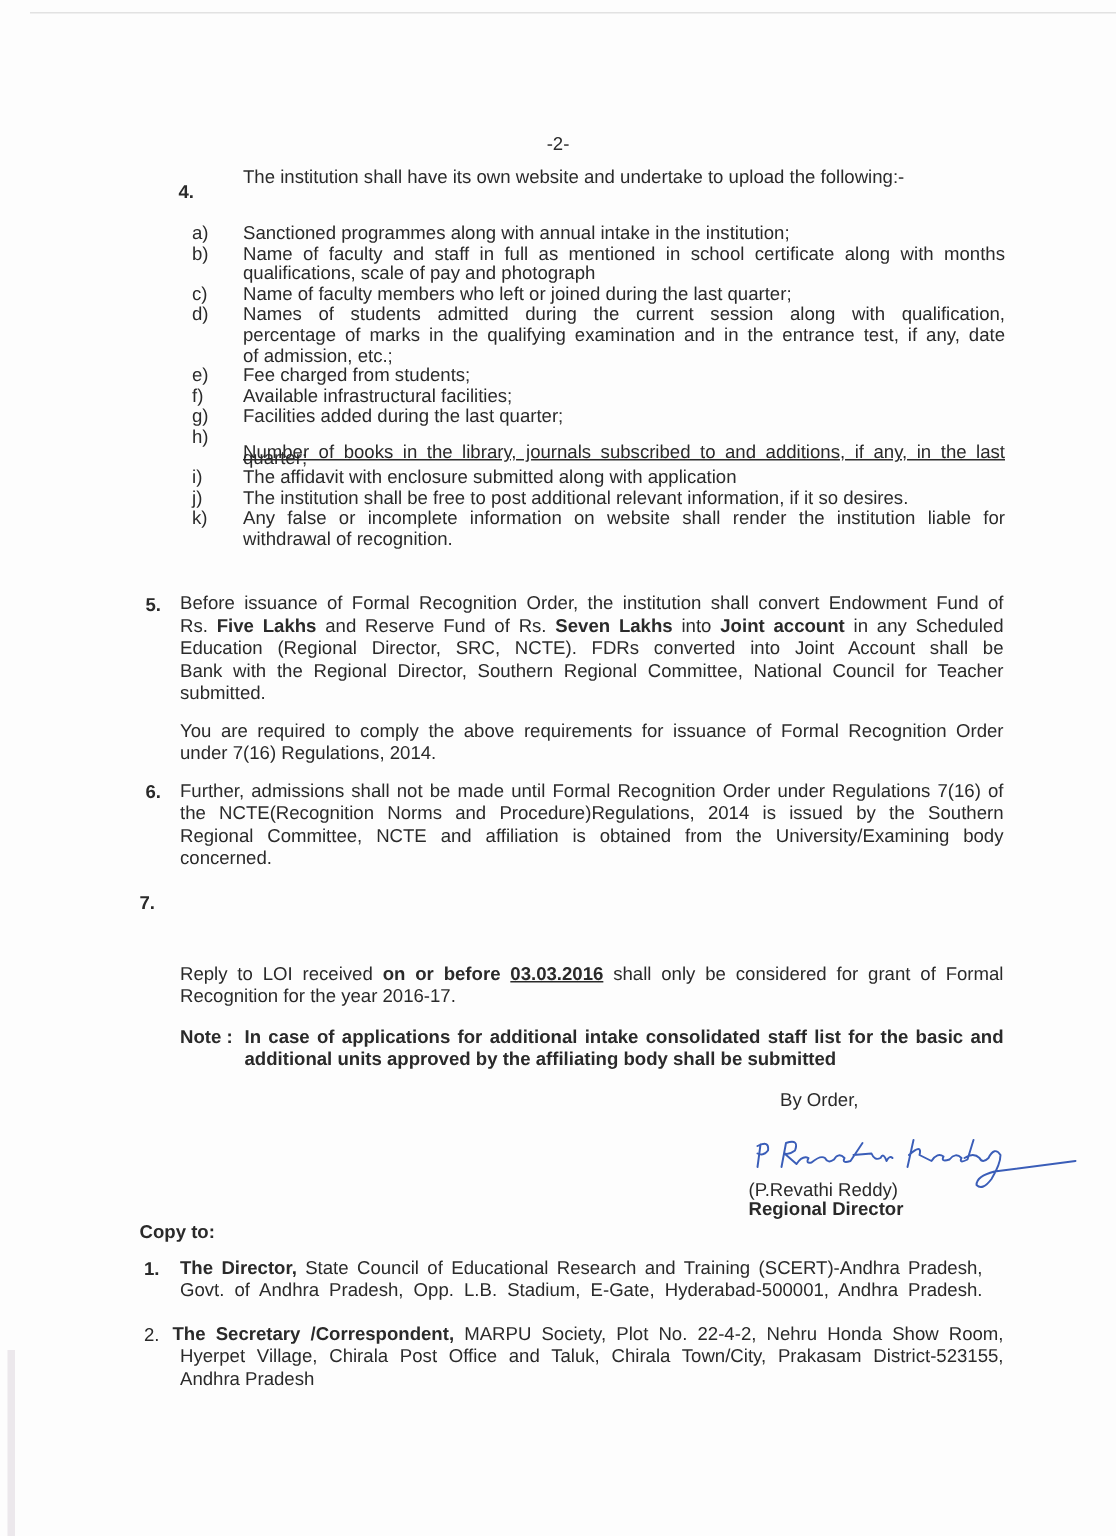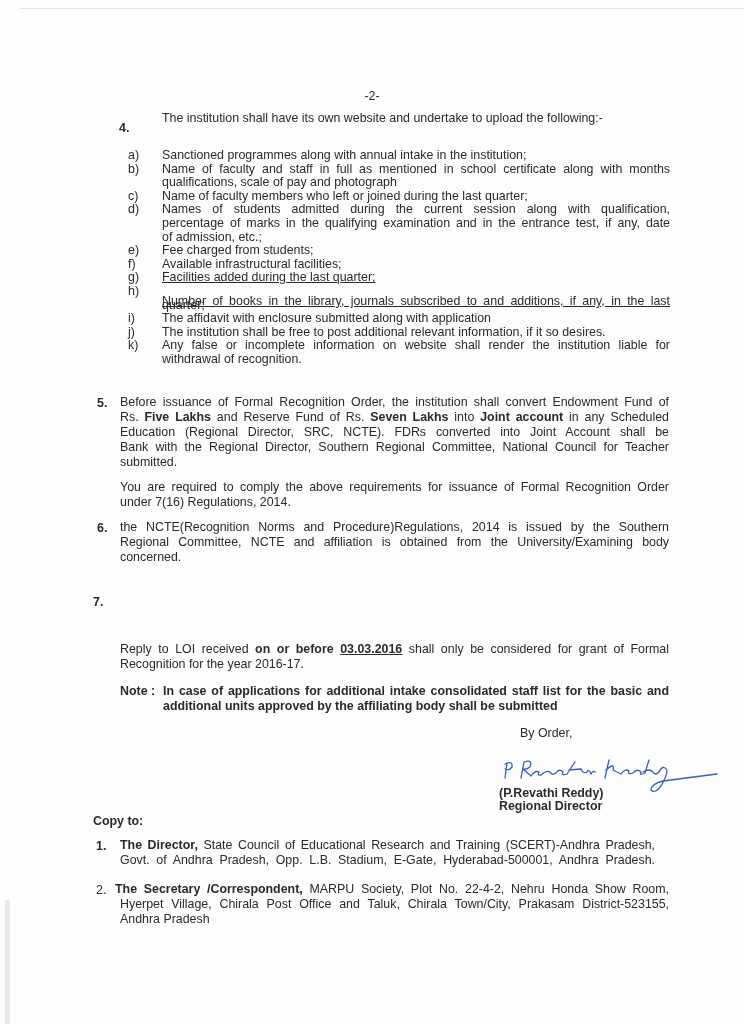--- a/index.html
+++ b/index.html
@@ -49,21 +49,21 @@
       <div class="line last" style="top: 189.8px;">Name of faculty members who left or joined during the last quarter;</div>
       <div class="lbl" style="left: 128px; top: 203.4px;">d)</div>
       <div class="line" style="top: 203.4px;">Names of students admitted during the current session along with qualification,</div>
       <div class="line" style="top: 217px;">percentage of  marks in the qualifying examination and in the entrance test, if any, date</div>
       <div class="line last" style="top: 230.6px;">of admission, etc.;</div>
       <div class="lbl" style="left: 128px; top: 244.2px;">e)</div>
       <div class="line last" style="top: 244.2px;">Fee charged from students;</div>
       <div class="lbl" style="left: 128px; top: 257.8px;">f)</div>
       <div class="line last" style="top: 257.8px;">Available infrastructural facilities;</div>
       <div class="lbl" style="left: 128px; top: 271.4px;">g)</div>
-      <div class="line last" style="top: 271.4px; text-decoration: underline;">Facilities added during the last quarter;</div>
+      <div class="line last" style="top: 271.4px;">Facilities added during the last quarter;</div>
       <div class="lbl" style="left: 128px; top: 285px;">h)</div>
       <div class="line" style="top: 295px; text-decoration: underline;">Number of books in the library, journals subscribed to and additions, if any, in the last</div>
       <div class="line last" style="top: 298.6px;">quarter;</div>
       <div class="lbl" style="left: 128px; top: 312.2px;">i)</div>
       <div class="line last" style="top: 312.2px;">The affidavit with enclosure submitted along with application</div>
       <div class="lbl" style="left: 128px; top: 325.8px;">j)</div>
       <div class="line last" style="top: 325.8px;">The institution shall be free to post additional relevant information, if it so desires.</div>
       <div class="lbl" style="left: 128px; top: 339.4px;">k)</div>
       <div class="line" style="top: 339.4px;">Any false or incomplete information on website shall render the institution liable for</div>
       <div class="line last" style="top: 353px;">withdrawal of recognition.</div>
@@ -77,20 +77,21 @@
     <span class="row">Bank with the Regional Director, Southern Regional Committee, National Council for Teacher</span>
     <span class="row end">submitted.</span>
   </div>
   <div class="para" style="left:120px; top:480px; width:549px;">
     <span class="row">You are required to comply the above requirements for issuance of Formal Recognition Order</span>
     <span class="row end">under 7(16) Regulations, 2014.</span>
   </div>
 
   <div class="num" style="left:97px; top:521px;">6.</div>
   <div class="para" style="left:120px; top:520px; width:549px;">
+    <span class="row">Further, admissions shall not be made until Formal Recognition Order under Regulations 7(16) of</span>
     <span class="row">the NCTE(Recognition Norms and Procedure)Regulations, 2014 is issued by the Southern</span>
     <span class="row">Regional Committee, NCTE and affiliation is obtained from the University/Examining body</span>
     <span class="row end">concerned.</span>
   </div>
 
   <div class="num" style="left:93px; top:595px;">7.</div>
   <div class="para" style="left:120px; top:642px; width:549px;">
     <span class="row"><span>Reply to LOI received </span><b>on or before </b><b><u>03.03.2016</u></b><span> shall only be considered for grant of Formal</span></span>
     <span class="row end">Recognition for the year 2016-17.</span>
   </div>
@@ -103,21 +104,21 @@
 
   <div class="abs" style="left:520px; top:726px;">By Order,</div>
 
   <svg class="sig" viewBox="0 0 230 50">
     <g fill="none" stroke="#3a5db8" stroke-width="1.3" stroke-linecap="round" stroke-linejoin="round">
       <path d="M8 30 L10 15 M8 16 Q16 12 15 19 Q12 23 8 21"></path>
       <path d="M24 30 L27 14 Q36 11 33 19 Q29 22 26 21 L34 28 Q38 22 42 24 Q40 28 44 27 Q50 22 53 24 Q55 28 59 25 Q62 20 66 24 Q64 28 70 26 Q74 20 78 14 M72 22 L84 21 Q86 26 90 24 Q92 20 94 26 Q96 22 98 24"></path>
       <path d="M112 12 L108 30 M109 22 Q118 14 116 22 L124 26 Q128 20 132 23 Q130 27 136 25 Q140 20 144 24 Q142 28 148 25 L152 12 M146 24 Q152 20 156 24 Q158 28 162 24 Q166 16 170 22 Q170 28 164 38 Q158 46 154 42 Q154 36 166 33 L220 26"></path>
     </g>
   </svg>
-  <div class="abs" style="left:499px; top:787px; font-weight:bold; line-height:13px;">(P.Revathi Reddy)</div>
+  <div class="abs" style="left:499px; top:787px; font-weight:normal; line-height:13px;">(P.Revathi Reddy)</div>
   <div class="abs" style="left:499px; top:800px; font-weight:bold; line-height:13px;">Regional Director</div>
 
   <div class="abs" style="left:93px; top:814px; font-weight:bold;">Copy to:</div>
 
   <div class="num" style="left:96px; top:839px;">1.</div>
   <div class="para" style="left:120px; top:838px; width:535px;">
     <span class="row"><b>The Director,</b><span> State Council of Educational Research and Training (SCERT)-Andhra  Pradesh,</span></span>
     <span class="row">Govt. of Andhra Pradesh, Opp. L.B. Stadium, E-Gate, Hyderabad-500001, Andhra     Pradesh.</span>
   </div>
 

